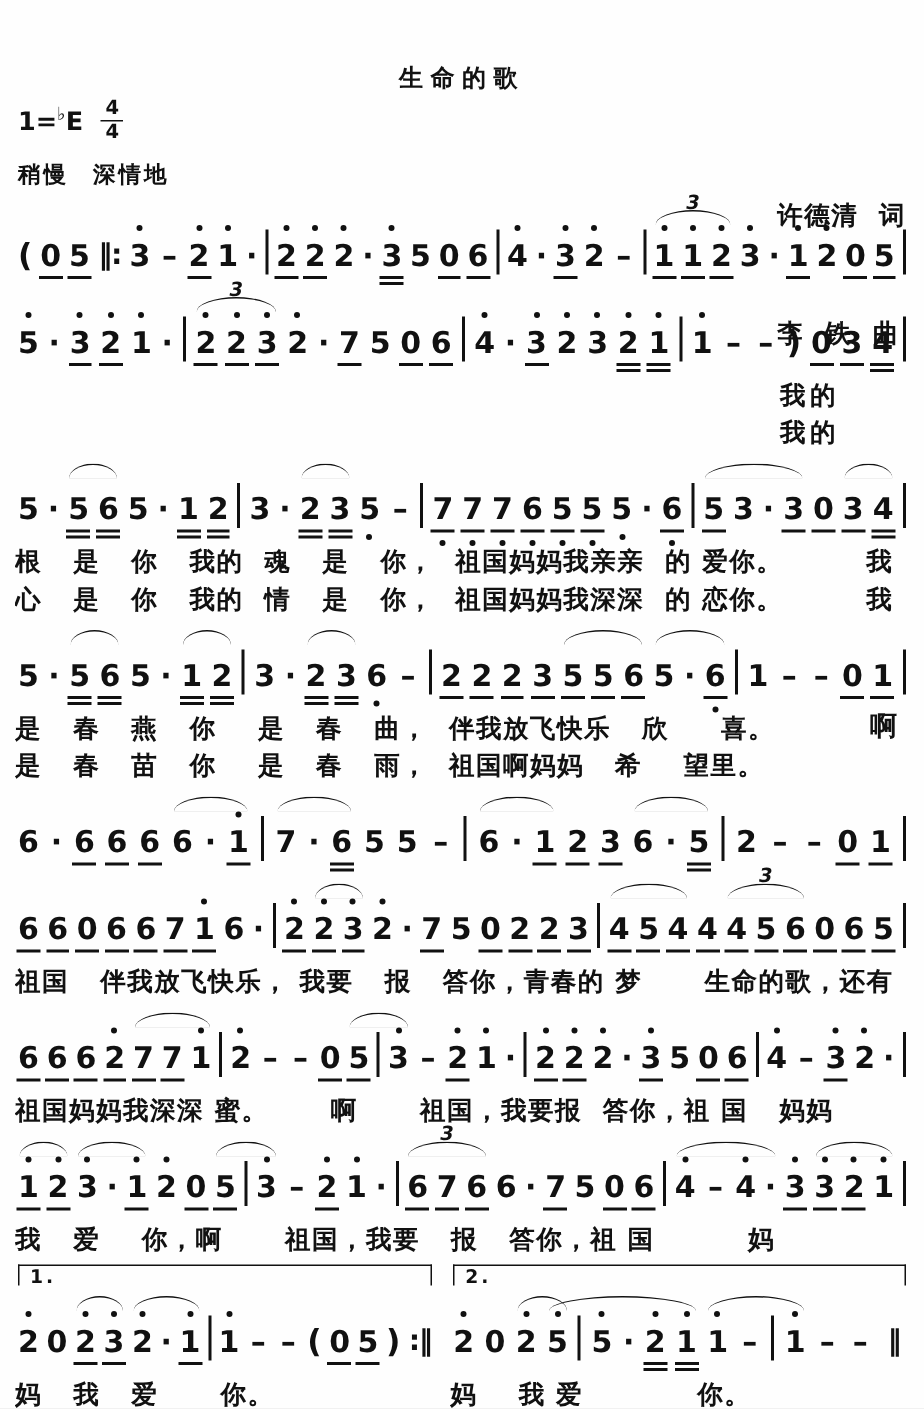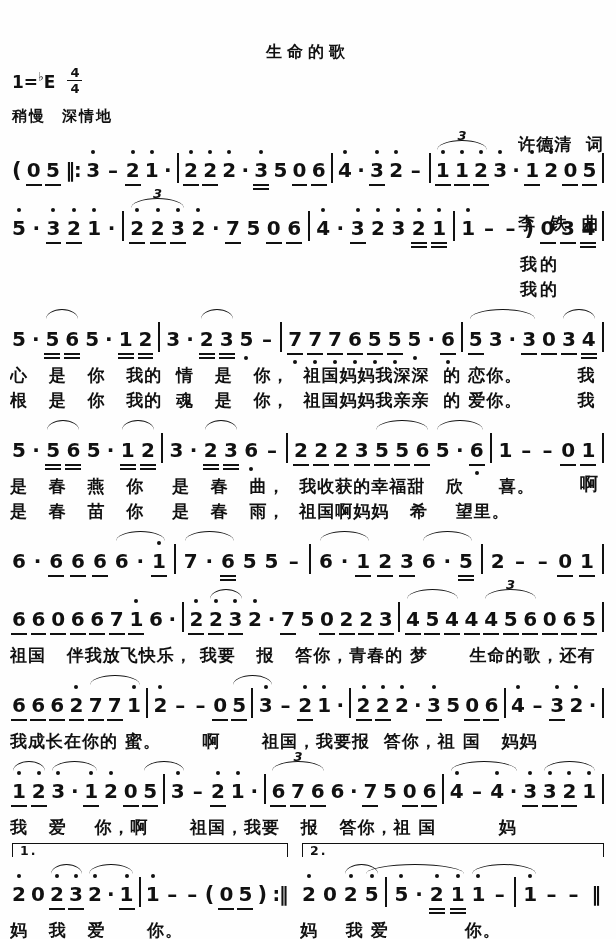--- a/index.html
+++ b/index.html
@@ -193,22 +193,22 @@
           <span class="tok">3<i class="u" style="bottom: -3px;"></i></span>
           <span class="tok">0<i class="u" style="bottom: -3px;"></i></span>
           <span class="tok">3<i class="u" style="bottom: -3px;"></i></span>
           <span class="tok">4<i class="u" style="bottom: -3px;"></i><i class="u" style="bottom: -6.5px;"></i></span>
           <span class="tok bar"></span>
           <span class="arc" style="left: 36px; width: 32px;"></span>
           <span class="arc" style="left: 191px; width: 32px;"></span>
           <span class="arc" style="left: 460px; width: 65px;"></span>
           <span class="arc" style="left: 553px; width: 32px;"></span>
         </div>
+        <div class="lyrline">根   是   你   我的  魂   是   你，  祖国妈妈我亲亲  的 爱你。        我</div>
         <div class="lyrline">心   是   你   我的  情   是   你，  祖国妈妈我深深  的 恋你。        我</div>
-        <div class="lyrline">根   是   你   我的  魂   是   你，  祖国妈妈我亲亲  的 爱你。        我</div>
       </div>
       <div class="system">
         <div class="noterow">
           <span class="tok">5</span>
           <span class="tok dot">·</span>
           <span class="tok">5<i class="u" style="bottom: -3px;"></i><i class="u" style="bottom: -6.5px;"></i></span>
           <span class="tok">6<i class="u" style="bottom: -3px;"></i><i class="u" style="bottom: -6.5px;"></i></span>
           <span class="tok">5</span>
           <span class="tok dot">·</span>
           <span class="tok">1<i class="u" style="bottom: -3px;"></i><i class="u" style="bottom: -6.5px;"></i></span>
@@ -237,21 +237,21 @@
           <span class="tok dash">–</span>
           <span class="tok">0<i class="u" style="bottom: -3px;"></i></span>
           <span class="tok">1<i class="u" style="bottom: -3px;"></i></span>
           <span class="tok bar"></span>
           <span class="arc" style="left: 37px; width: 32px;"></span>
           <span class="arc" style="left: 112px; width: 32px;"></span>
           <span class="arc" style="left: 195px; width: 32px;"></span>
           <span class="arc" style="left: 366px; width: 52px;"></span>
           <span class="arc" style="left: 427px; width: 46px;"></span>
         </div>
-        <div class="lyrline">是   春   燕   你    是   春   曲，  我收获的幸福甜   欣     喜。</div>
+        <div class="lyrline">是   春   燕   你    是   春   曲，  伴我放飞快乐   欣     喜。</div>
         <div class="lyrline">是   春   苗   你    是   春   雨，  祖国啊妈妈   希    望里。</div>
         <span class="extra-ah">啊</span>
       </div>
       <div class="system">
         <div class="noterow">
           <span class="tok">6</span>
           <span class="tok dot">·</span>
           <span class="tok">6<i class="u" style="bottom: -3px;"></i></span>
           <span class="tok">6<i class="u" style="bottom: -3px;"></i></span>
           <span class="tok">6<i class="u" style="bottom: -3px;"></i></span>
@@ -363,21 +363,21 @@
           <span class="tok bar"></span>
           <span class="tok">4<i class="da" style="top: -7px;"></i></span>
           <span class="tok dash">–</span>
           <span class="tok">3<i class="da" style="top: -7px;"></i><i class="u" style="bottom: -3px;"></i></span>
           <span class="tok">2<i class="da" style="top: -7px;"></i></span>
           <span class="tok dot">·</span>
           <span class="tok bar"></span>
           <span class="arc" style="left: 80px; width: 50px;"></span>
           <span class="arc" style="left: 223px; width: 39px;"></span>
         </div>
-        <div class="lyrline">我成长在你的 蜜。      啊      祖国，我要报  答你，祖 国   妈妈</div>
+        <div class="lyrline">祖国妈妈我深深 蜜。      啊      祖国，我要报  答你，祖 国   妈妈</div>
       </div>
       <div class="system">
         <div class="noterow">
           <span class="tok">1<i class="da" style="top: -7px;"></i><i class="u" style="bottom: -3px;"></i></span>
           <span class="tok">2<i class="da" style="top: -7px;"></i><i class="u" style="bottom: -3px;"></i></span>
           <span class="tok">3<i class="da" style="top: -7px;"></i></span>
           <span class="tok dot">·</span>
           <span class="tok">1<i class="da" style="top: -7px;"></i><i class="u" style="bottom: -3px;"></i></span>
           <span class="tok">2<i class="da" style="top: -7px;"></i></span>
           <span class="tok">0<i class="u" style="bottom: -3px;"></i></span>

